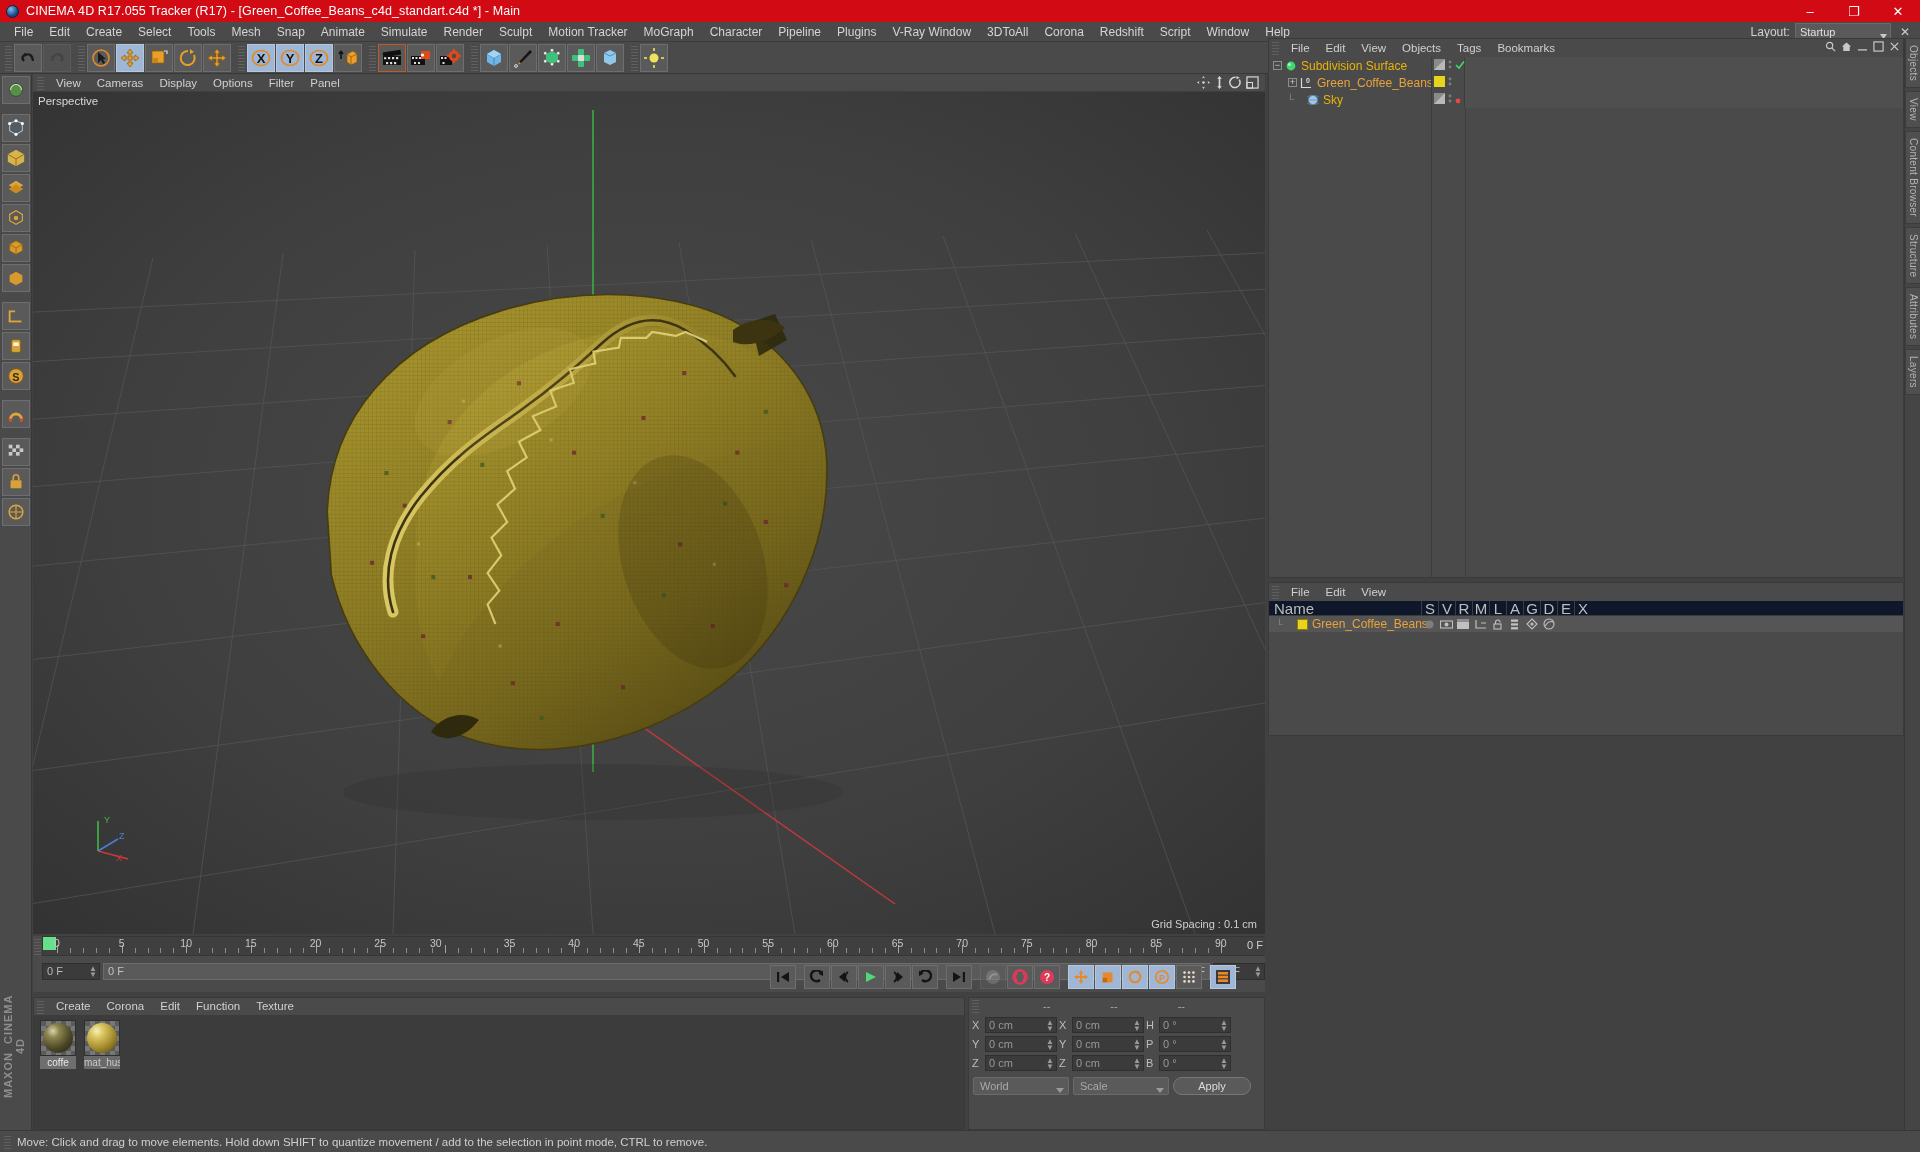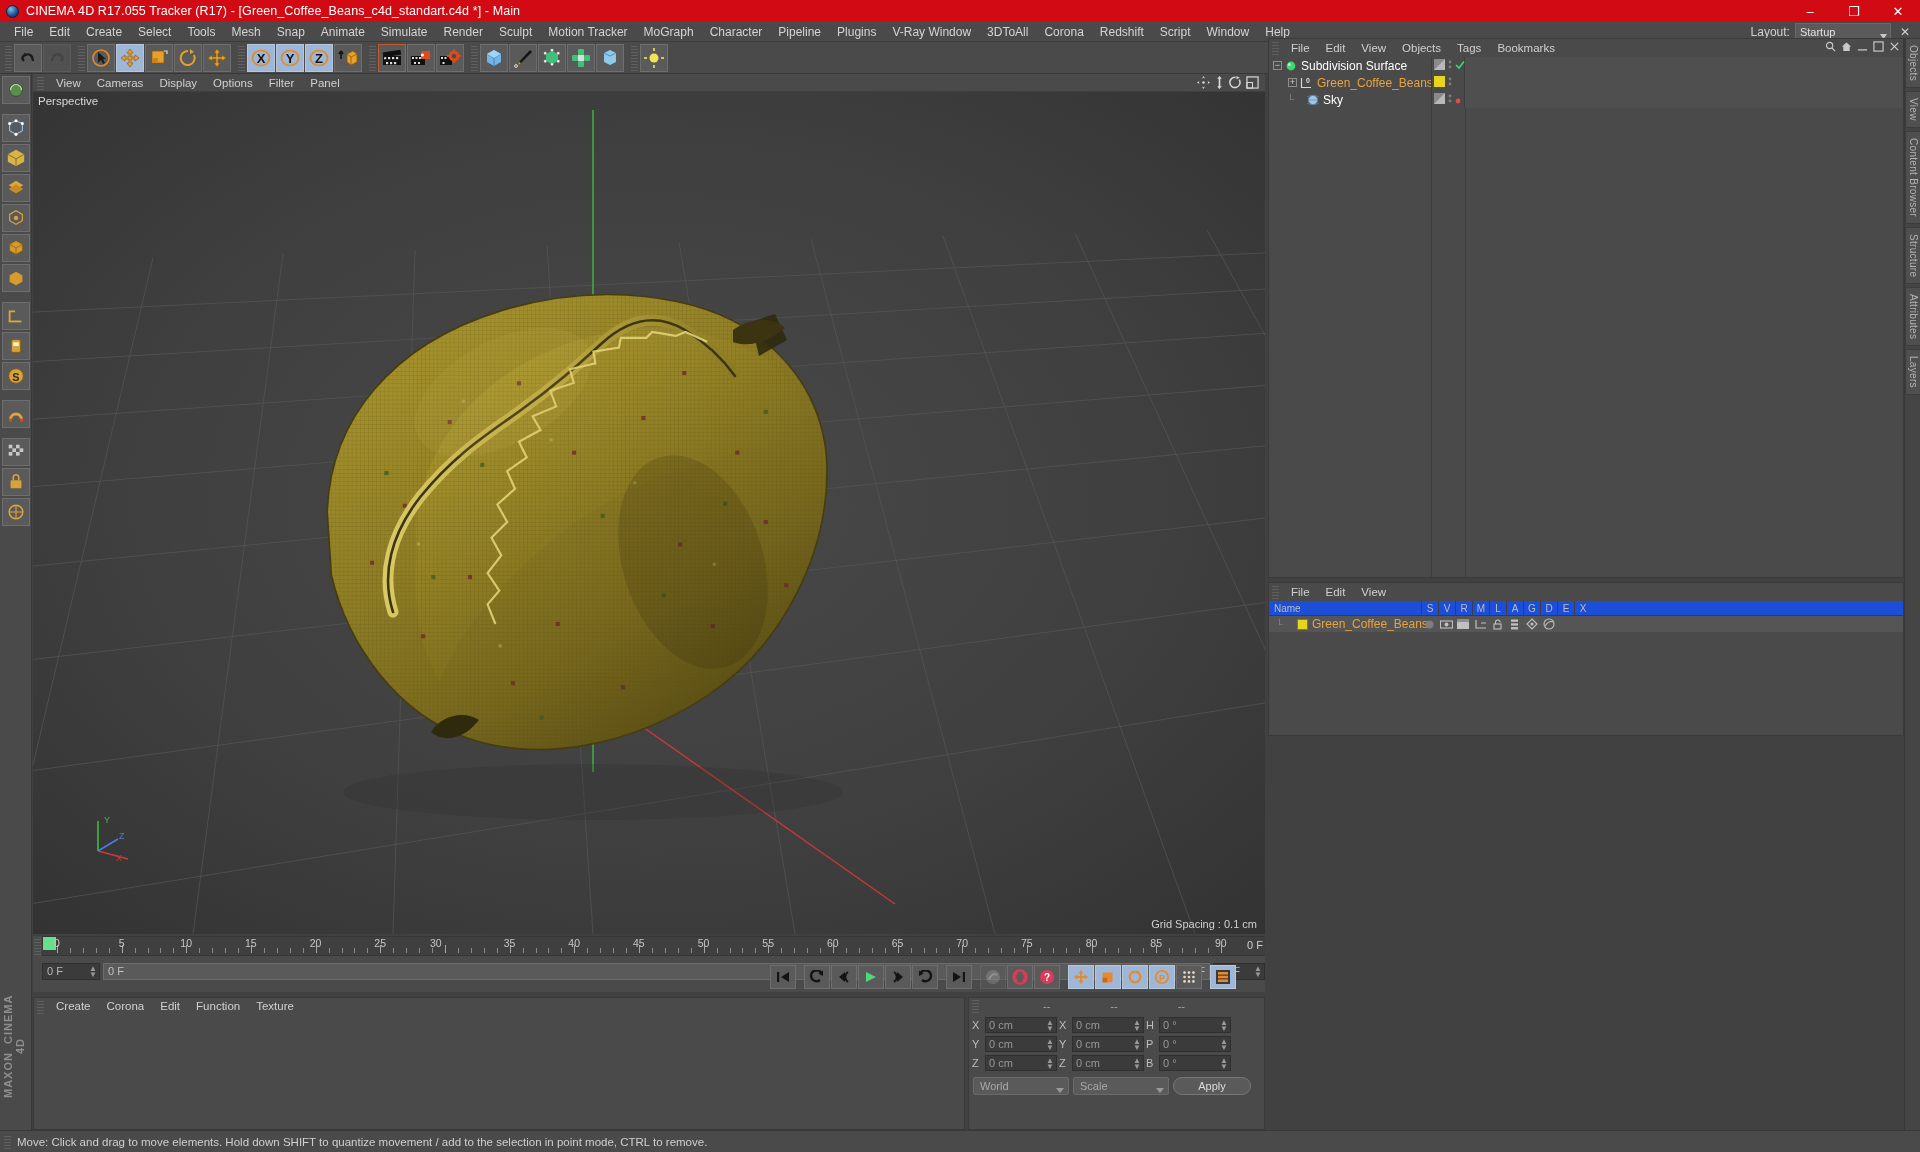--- a/index.html
+++ b/index.html
@@ -221,40 +221,40 @@
   .om-menubar{height:18px;display:flex;align-items:center;padding-left:3px;position:relative;}
   .om-grip{width:7px;height:14px;background:
     repeating-linear-gradient(0deg,#6d6d6d 0 1px,transparent 1px 3px);opacity:.6;margin-right:4px;}
   .om-menu-item{padding:0 8px;font-size:11.5px;color:#d0d0d0;line-height:18px;}
   .om-tools{position:absolute;right:3px;top:2px;display:flex;gap:5px;align-items:center;}
   .om-body{background:#4a4a4a;height:calc(100% - 18px);position:relative;}
   .om-row{display:flex;align-items:center;height:17px;font-size:12px;position:relative;}
   .om-row .cols{position:absolute;left:162px;top:0;height:17px;display:flex;align-items:center;
                 border-left:1px solid #3d3d3d;border-right:1px solid #3d3d3d;width:34px;
                 padding-left:2px;gap:3px;background:#4a4a4a;}
-  .om-name{color:#ffffff;white-space:nowrap;}
+  .om-name{color:#eab308;white-space:nowrap;}
   .om-name.obj{color:#e8a33d;}
   .om-tree-line{color:#8a8a8a;font-size:10px;margin-right:1px;}
   .expander{
     width:9px;height:9px;border:1px solid #8d8d8d;background:#4a4a4a;
     display:inline-flex;align-items:center;justify-content:center;
     font-size:9px;line-height:7px;color:#cfcfcf;margin-right:3px;flex:0 0 auto;
   }
   .om-divider{position:absolute;left:162px;top:0;bottom:0;width:1px;background:#3d3d3d;}
   .om-divider2{position:absolute;left:196px;top:0;bottom:0;width:1px;background:#3d3d3d;}
   .om-rowbg{position:absolute;left:196px;right:0;height:17px;background:#4f4f4f;}
 
   
   .laymgr {
     position:absolute; left:1268px; top:582px; width:636px; height:154px;
     background:#4a4a4a; border:1px solid #3a3a3a;
   }
   .lm-menubar{height:18px;display:flex;align-items:center;padding-left:3px;}
-  .lm-colhead{display:flex;height:15px;background:#1d4ed8;border-bottom:1px solid #3a3a3a;
-              align-items:center;font-size:10px;color:#bdbdbd;}
+  .lm-colhead{display:flex;height:15px;background:#0f172a;border-bottom:1px solid #3a3a3a;
+              align-items:center;font-size:15px;color:#bdbdbd;}
   .lm-colname{width:152px;padding-left:5px;}
   .lm-col{width:17px;text-align:center;border-left:1px solid #3d3d3d;height:15px;line-height:15px;}
   .lm-row{display:flex;height:16px;align-items:center;background:#555555;}
   .lm-swatch{width:11px;height:11px;background:#e8d41a;border:1px solid #8a7d0a;margin:0 4px 0 14px;}
   .lm-name{color:#e8a33d;font-size:12px;}
   .lm-icons{display:flex;align-items:center;gap:0;}
   .lm-ic{width:17px;height:16px;display:flex;align-items:center;justify-content:center;}
 
   
   .statusbar {
@@ -1082,20 +1082,34 @@
     <div class="mat-menubar">
       <div class="vp-grip"></div>
       <div id="mat-menu" style="display:flex;">
           <div class="mat-menu-item">Create</div>
           <div class="mat-menu-item">Corona</div>
           <div class="mat-menu-item">Edit</div>
           <div class="mat-menu-item">Function</div>
           <div class="mat-menu-item">Texture</div>
         </div>
     </div>
+    <div class="mat-body" id="mat-list">
+        <div class="mat-chip">
+          <div class="mat-thumb">
+            <div class="mat-ball coffe"></div>
+          </div>
+          <div class="mat-name sel">coffe</div>
+        </div>
+        <div class="mat-chip">
+          <div class="mat-thumb">
+            <div class="mat-ball husk"></div>
+          </div>
+          <div class="mat-name">mat_hus</div>
+        </div>
+      </div>
   </div>
 
   <div class="coordmgr">
     <div class="coord-head">
       <div class="coord-grip"></div>
       <span>--</span>
       <span>--</span>
       <span>--</span>
     </div>
     <div class="coord-rows" id="coord-rows">

